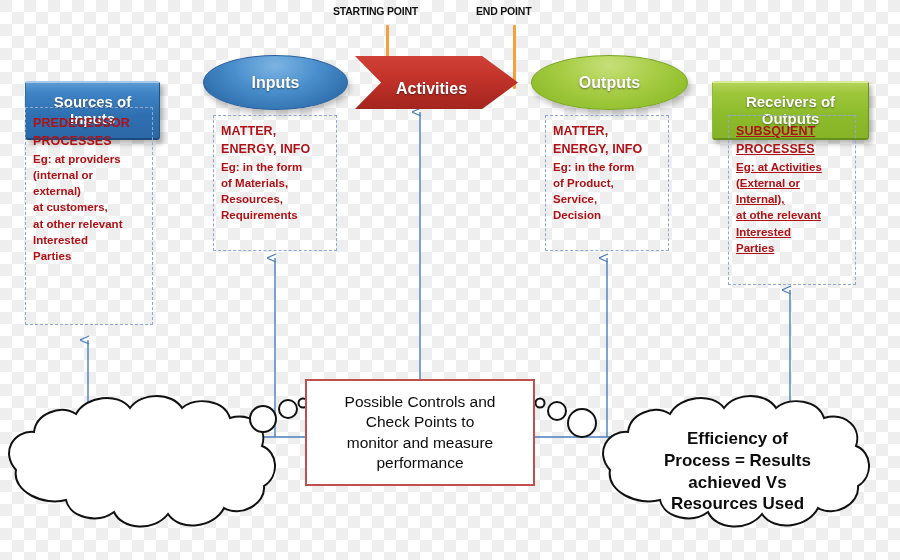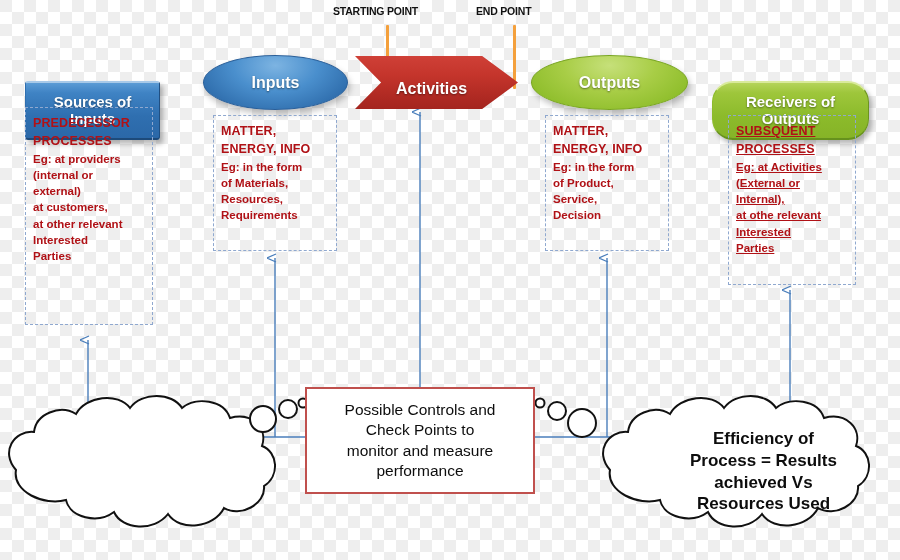--- a/index.html
+++ b/index.html
@@ -36,21 +36,20 @@
     border-left:1px solid #2f6fb0;
     border-right:1px solid #204f82;
     border-bottom:2px solid #1d4a7a;
   }
   .rect-green{
     background:linear-gradient(to bottom,#b5d45a 0%,#9ec63b 18%,#8cbb2b 60%,#86b327 100%);
     border-top:2px solid #d9ea9c;
     border-left:1px solid #8cbb2b;
     border-right:1px solid #6c9420;
     border-bottom:2px solid #66911d;
-    border-radius:21px;
   }
   .ellipse{
     border-radius:50%;
     display:flex;align-items:center;justify-content:center;
     box-shadow:2px 4px 6px rgba(0,0,0,.25);
   }
   .ell-blue{
     background:radial-gradient(ellipse at 50% 18%, #7db4e2 0%, #4a8fcd 42%, #2e6cab 82%, #2a64a0 100%);
     border:1px solid #2a5f99;
   }
@@ -94,21 +93,20 @@
   .ctrl-box{
     border:2px solid #c0504d;
     background:#ffffff;
     box-sizing:border-box;
     display:flex;align-items:center;justify-content:center;
     text-align:center;
     color:#0d0d0d;
     font-size:15.5px;
     line-height:1.32;
     padding:6px 8px;
-    margin-top:8px;
   }
 
   
   .cloud-text{
     text-align:center;font-weight:bold;color:#0d0d0d;
     font-size:17px;line-height:1.28;
     pointer-events:none;
   }
 
   svg{overflow:visible;}
@@ -240,21 +238,21 @@
     <div class="cap">PROCESSES</div>
     <div>Eg: at Activities</div>
     <div>(External or</div>
     <div>Internal),</div>
     <div>at othe relevant</div>
     <div>Interested</div>
     <div>Parties</div>
   </div>
 
 
-  <div class="abs cloud-text" style="left:651px;top:428px;width:225px;">
+  <div class="abs cloud-text" style="left:625px;top:428px;width:225px;">
     <div>Efficiency of</div>
     <div>Process = Results</div>
     <div>achieved Vs</div>
     <div>Resources Used</div>
   </div>
 
   <div class="abs ctrl-box" style="left:305px;top:379px;width:230px;height:107px;">
     <div style="width:100%;">
       <div>Possible Controls and</div>
       <div>Check Points to</div>

